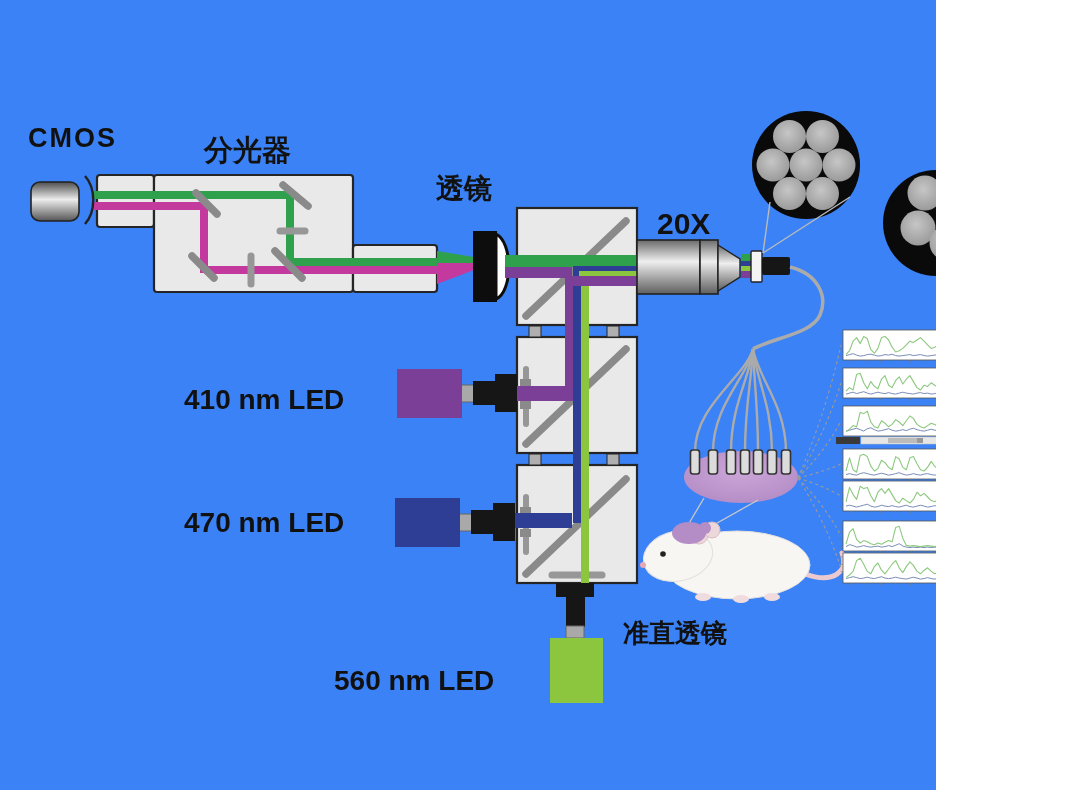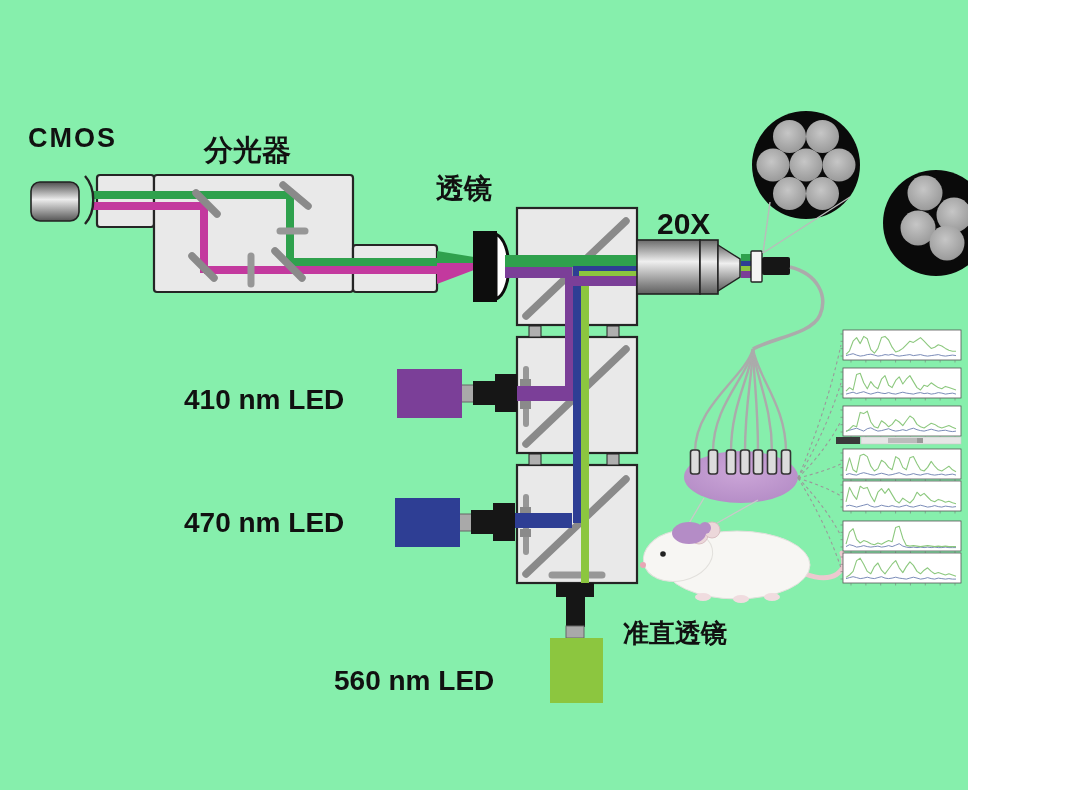--- a/index.html
+++ b/index.html
@@ -1,17 +1,17 @@
 <!DOCTYPE html>
 <html><head>
 <meta charset="utf-8">
 <style>
   html,body{margin:0;padding:0;background:#fff;}
-  .stage{position:relative;width:936px;height:790px;background:#86efac;overflow:hidden;
-         font-family:"Liberation Sans","DejaVu Sans",sans-serif;padding-left:32px;}
+  .stage{position:relative;width:936px;height:790px;background:#3b82f6;overflow:hidden;
+         font-family:"Liberation Sans","DejaVu Sans",sans-serif;}
   svg{position:absolute;left:0;top:0;}
   text.lbl{font-family:"Liberation Sans","DejaVu Sans",sans-serif;font-weight:bold;fill:#111;}
 </style>
 </head>
 <body>
 
 <div class="stage">
 <svg width="1080" height="790" viewBox="0 0 1080 790">
   <defs>
     <linearGradient id="metalV" x1="0" y1="0" x2="0" y2="1">

